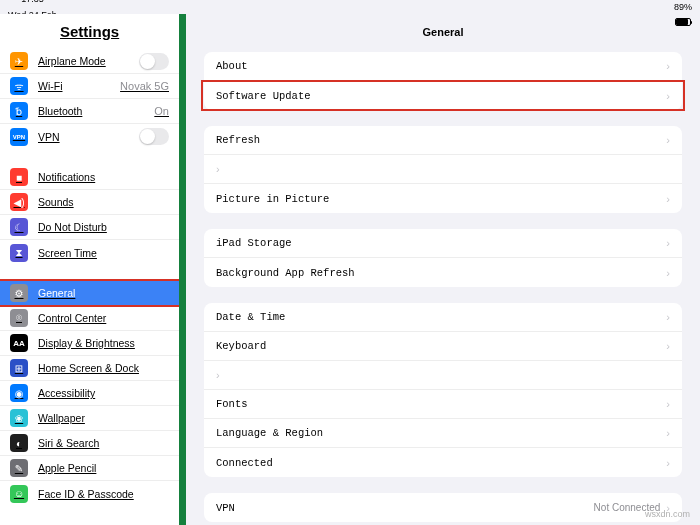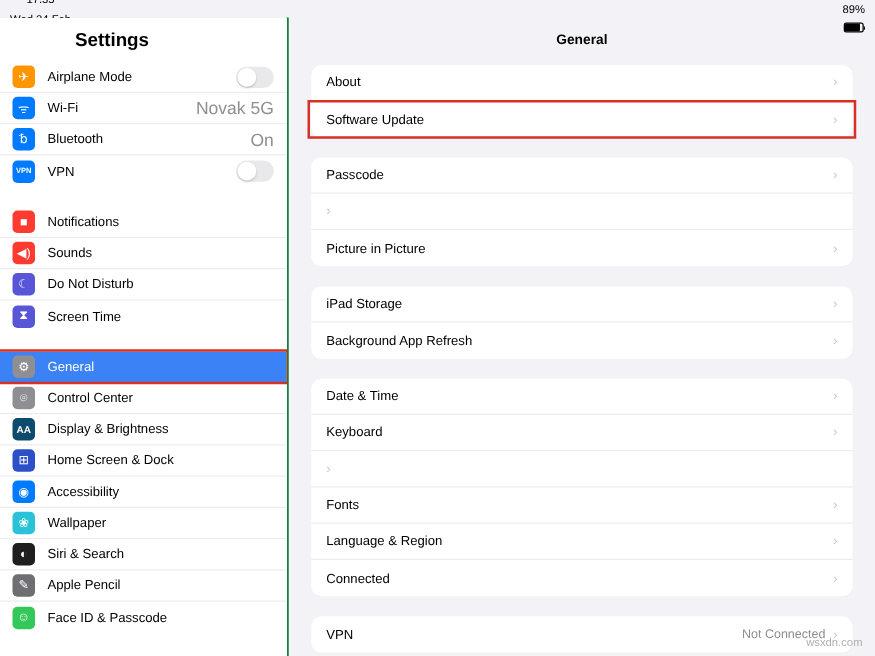--- a/index.html
+++ b/index.html
@@ -1,38 +1,38 @@
 <!DOCTYPE html>
 <html><head>
 <meta charset="utf-8">
 <style>
 * { margin:0; padding:0; box-sizing:border-box; }
 body { width:700px; height:525px; background:#f2f2f7; font-family:-apple-system,Helvetica,Arial,sans-serif; font-size:10.5px; color:#000; overflow:hidden; position:relative; }
 .statusbar { display:flex; justify-content:space-between; align-items:center; height:14px; padding:2px 8px; font-size:9px; font-weight:500; }
 .statusbar .left, .statusbar .right { display:flex; gap:6px; align-items:center;flex-direction:column; }
 .main { display:flex; height:calc(100% - 14px); }
-.sidebar { width:231px; background:#fff; border-right:2px solid #15803d; overflow-y:hidden; }
+.sidebar { width:186px; background:#fff; border-right:7px solid #15803d; overflow-y:hidden;text-decoration:underline; }
 .sidebar h1 { font-size:15px; font-weight:700; padding:9px 10px 8px 60px; }
 .group { margin-top:1px; }
 .group.gap { margin-top:16px; }
 .row { display:flex; align-items:center; height:25px; padding:0 10px 0 10px; border-bottom:0.5px solid #ededed; position:relative; }
 .row.last { border-bottom:none; }
 .row.selected { background:#3b82f6; color:#fff; border-bottom-color:#3b82f6; }
 .row .icon { width:18px; height:18px; border-radius:4px; margin-right:10px; display:flex; align-items:center; justify-content:center; color:#fff; font-size:10px; flex-shrink:0; }
 .row .label { flex:1; }
-.row .value { color:#8e8e93; font-size:14px;margin-left:44px; }
+.row .value { color:#8e8e93; font-size:11px;margin-left:44px; }
 .switch { width:30px; height:17px; background:#e9e9eb; border-radius:9px; position:relative; }
 .switch::after { content:''; position:absolute; width:15px; height:15px; background:#fff; border-radius:50%; top:1px; left:1px; box-shadow:0 1px 2px rgba(0,0,0,0.2); }
 .hl-red { position:absolute; border:2px solid #d63125; pointer-events:none; }
 .content { flex:1; padding:0 18px; overflow:hidden; }
 .content h2 { text-align:center; font-size:11px; font-weight:600; padding:12px 0 14px; }
 .section { background:#fff; border-radius:8px; margin-bottom:16px; position:relative; }
 .crow { display:flex; align-items:center; height:29px; padding:0 12px; border-bottom:0.5px solid #ededed; }
 .crow.last { border-bottom:none; }
-.crow .label { flex:1; font-size:10.5px; }
+.crow .label { flex:1; font-size:10.5px;font-family:Liberation Mono, monospace; }
 .crow .value { color:#8e8e93; font-size:10px; margin-right:6px; }
 .crow .chev { color:#c7c7cc; font-size:11px; font-weight:300; }
 .watermark { position:absolute; bottom:6px; right:10px; font-size:9px; color:#b0b0b0; }
 .batt { display:inline-block; width:16px; height:8px; border:1px solid #000; border-radius:2px; position:relative; }
 .batt::after{content:'';position:absolute;right:-2px;top:2px;width:1px;height:3px;background:#000;border-radius:0 1px 1px 0;}
 .batt i{display:block;background:#000;height:100%;width:89%;border-radius:1px;}
 .wifi-ic{width:0;height:0;border-left:5px solid transparent;border-right:5px solid transparent;border-bottom:7px solid #000;border-radius:2px;}
 </style>
 </head>
 <body>
@@ -99,21 +99,21 @@
           <div class="row selected" style="position: relative;">
             <span class="icon" style="background: rgb(142, 142, 147);">⚙</span>
             <span class="label">General</span>
             <div class="hl-red" style="inset: -2px;"></div>
           </div>
           <div class="row">
             <span class="icon" style="background: rgb(142, 142, 147);">⌾</span>
             <span class="label">Control Center</span>
           </div>
           <div class="row">
-            <span class="icon" style="background: #0c4a6e; font-size: 8px; font-weight: 600;">AA</span>
+            <span class="icon" style="background: #000000; font-size: 8px; font-weight: 600;">AA</span>
             <span class="label">Display &amp; Brightness</span>
           </div>
           <div class="row">
             <span class="icon" style="background: rgb(43, 80, 199);">⊞</span>
             <span class="label">Home Screen &amp; Dock</span>
           </div>
           <div class="row">
             <span class="icon" style="background: rgb(0, 122, 255);">◉</span>
             <span class="label">Accessibility</span>
           </div>
@@ -145,21 +145,21 @@
             <span class="chev">›</span>
           </div>
           <div class="crow last" style="position: relative; gap: 21px;">
             <span class="label">Software Update</span>
             <span class="chev">›</span>
             <div class="hl-red" style="inset: -1px -3px;"></div>
           </div>
         </div>
         <div class="section">
           <div class="crow">
-            <span class="label">Passcode</span>
+            <span class="label">Refresh</span>
             <span class="chev">›</span>
           </div>
           <div class="crow">
             <span class="chev">›</span>
           </div>
           <div class="crow last">
             <span class="label">Picture in Picture</span>
             <span class="chev">›</span>
           </div>
         </div>

